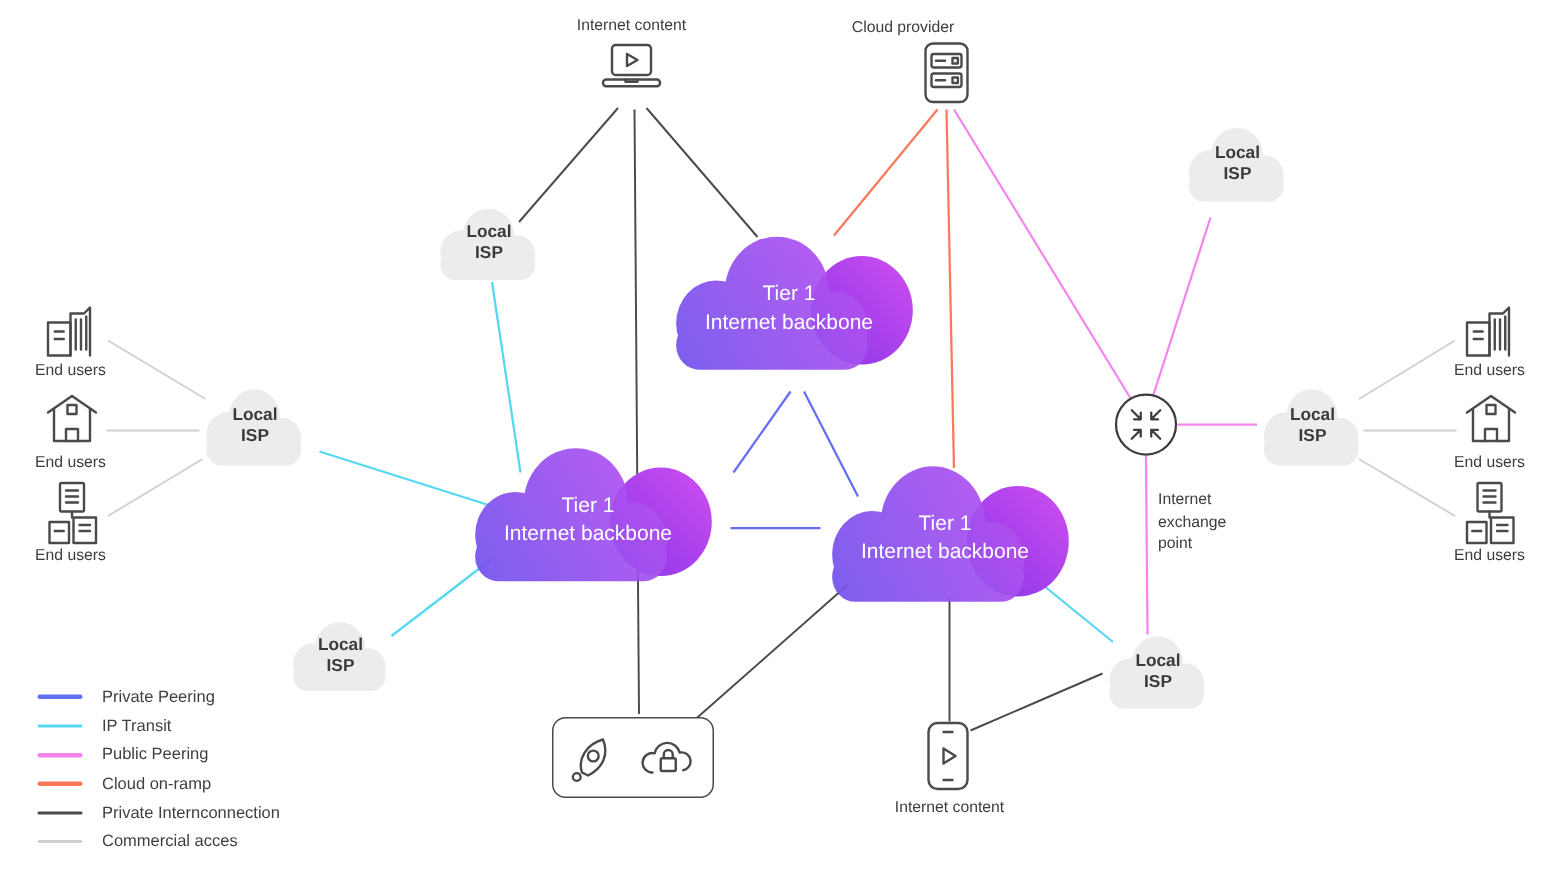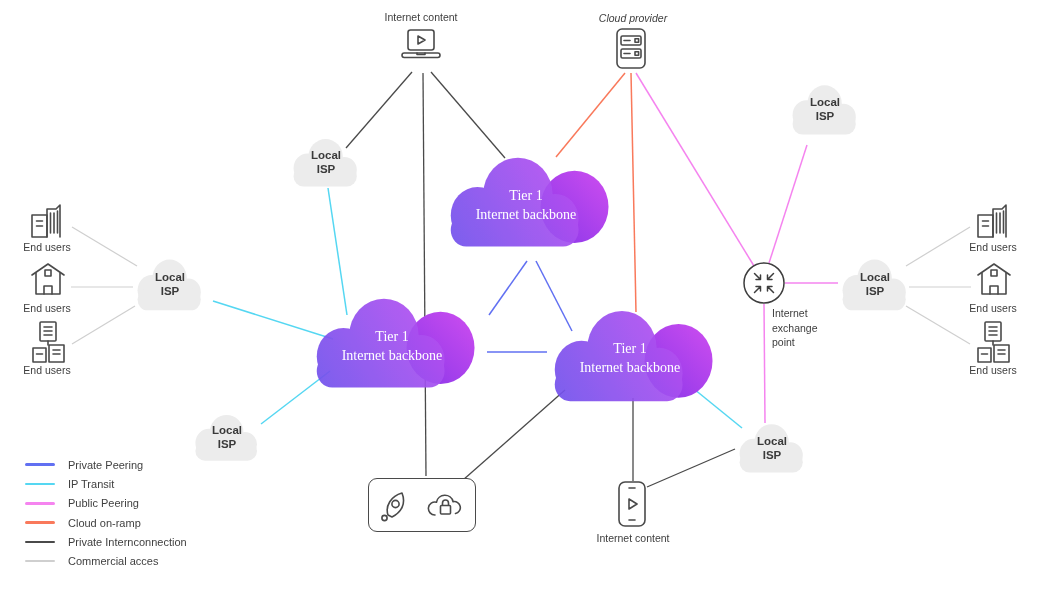--- a/index.html
+++ b/index.html
@@ -10,40 +10,40 @@
   .edge-dark{stroke:#4a4a4a;stroke-width:1.3;}
   .edge-light{stroke:#cfcfcf;stroke-width:1.2;}
   .edge-cyan{stroke:#55d7f2;stroke-width:1.5;}
   .edge-blue{stroke:#6170f2;stroke-width:1.5;}
   .edge-magenta{stroke:#f584ef;stroke-width:1.5;}
   .edge-orange{stroke:#f9795b;stroke-width:1.5;}
   .icon-label{position:absolute;z-index:2;font-size:10.5px;color:#3d3d3d;text-align:center;line-height:13px;}
   .tier-cloud{position:absolute;z-index:2;}
   .tier-cloud svg{display:block;}
   .tier-text{position:absolute;left:0;right:0;top:36px;text-align:center;color:#ffffff;
-             font-size:14px;line-height:19px;z-index:3;font-family:Liberation Serif, serif;}
+             font-size:14px;line-height:19px;z-index:3;}
   .isp-cloud{position:absolute;z-index:2;}
   .isp-cloud svg{position:absolute;left:0;top:0;}
   .isp-text{position:absolute;left:0;right:0;top:50%;transform:translateY(-50%);
             text-align:center;font-size:11.5px;line-height:14px;color:#3a3a3a;z-index:3;
             padding:0 16px;font-weight:bold;}
   .outline-icon{stroke:#4a4a4a;stroke-width:1.6;fill:none;stroke-linecap:round;stroke-linejoin:round;}
   #content-box{position:absolute;z-index:2;border:1.5px solid #4a4a4a;border-radius:9px;
                display:flex;align-items:center;justify-content:space-evenly;background:#fff;}
   #legend{position:absolute;left:25px;top:455px;z-index:2;}
   .legend-row{display:flex;align-items:center;height:19.3px;}
   .legend-swatch{width:30px;height:2.6px;border-radius:2px;margin-right:13px;flex:0 0 auto;}
   .legend-label{font-size:11px;color:#3f3f3f;white-space:nowrap;}
   .sw-0{background:#55d7f2;}
   .sw-1{background:#6170f2;}
   .sw-2{background:#f584ef;}
   .sw-3{background:#f9795b;}
   .sw-4{background:#4a4a4a;}
   .sw-5{background:#cfcfcf;}
-  .ixp-label{text-align:left;line-height:14.5px;}
+  .ixp-label{text-align:left;line-height:14.5px;margin-top:20px;}
 </style>
 </head>
 <body>
 
 <div id="stage">
 
   <svg width="0" height="0" style="position:absolute">
     <defs>
       <linearGradient id="tg" x1="15" y1="125" x2="205" y2="5" gradientUnits="userSpaceOnUse">
         <stop offset="0" stop-color="#6D52EC"></stop>
@@ -107,21 +107,21 @@
   <div class="icon-label" style="left:361px;top:11px;width:120px;">Internet content</div>
   <svg class="node" style="left:399px;top:28px;" width="44" height="36" viewBox="0 0 44 36">
     <g class="outline-icon">
       <rect x="9" y="2" width="26" height="20" rx="2.5"></rect>
       <path d="M19,8 L26,12 L19,16 Z"></path>
       <rect x="3" y="25" width="38" height="4.5" rx="2.2"></rect>
       <path d="M18,25 v1.5 h8 v-1.5"></path>
     </g>
   </svg>
 
-  <div class="icon-label" style="left:573px;top:12px;width:120px;font-style:italic;">Cloud provider</div>
+  <div class="icon-label" style="left:542px;top:12px;width:120px;">Cloud provider</div>
   <svg class="node" style="left:615px;top:28px;" width="32" height="42" viewBox="0 0 32 42">
     <g class="outline-icon">
       <rect x="2" y="1" width="28" height="39" rx="5"></rect>
       <rect x="6" y="8" width="20" height="9" rx="1.5"></rect>
       <path d="M9,12.5 h6"></path>
         <rect x="20" y="10.7" width="3.6" height="3.6"></rect>
       <rect x="6" y="21" width="20" height="9" rx="1.5"></rect>
       <path d="M9,25.5 h6"></path>
         <rect x="20" y="23.7" width="3.6" height="3.6"></rect>
     </g>

